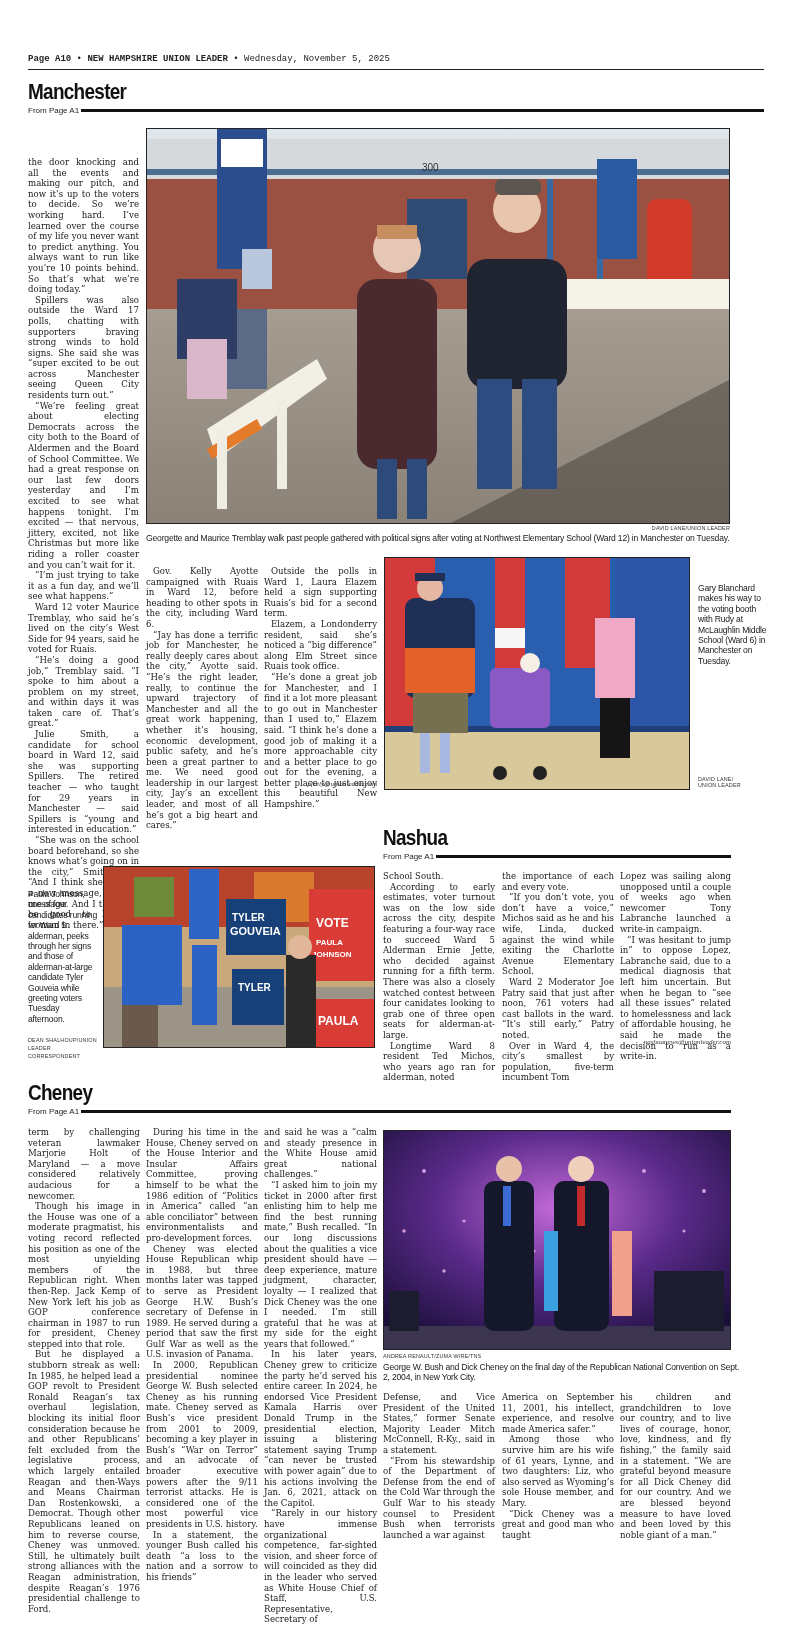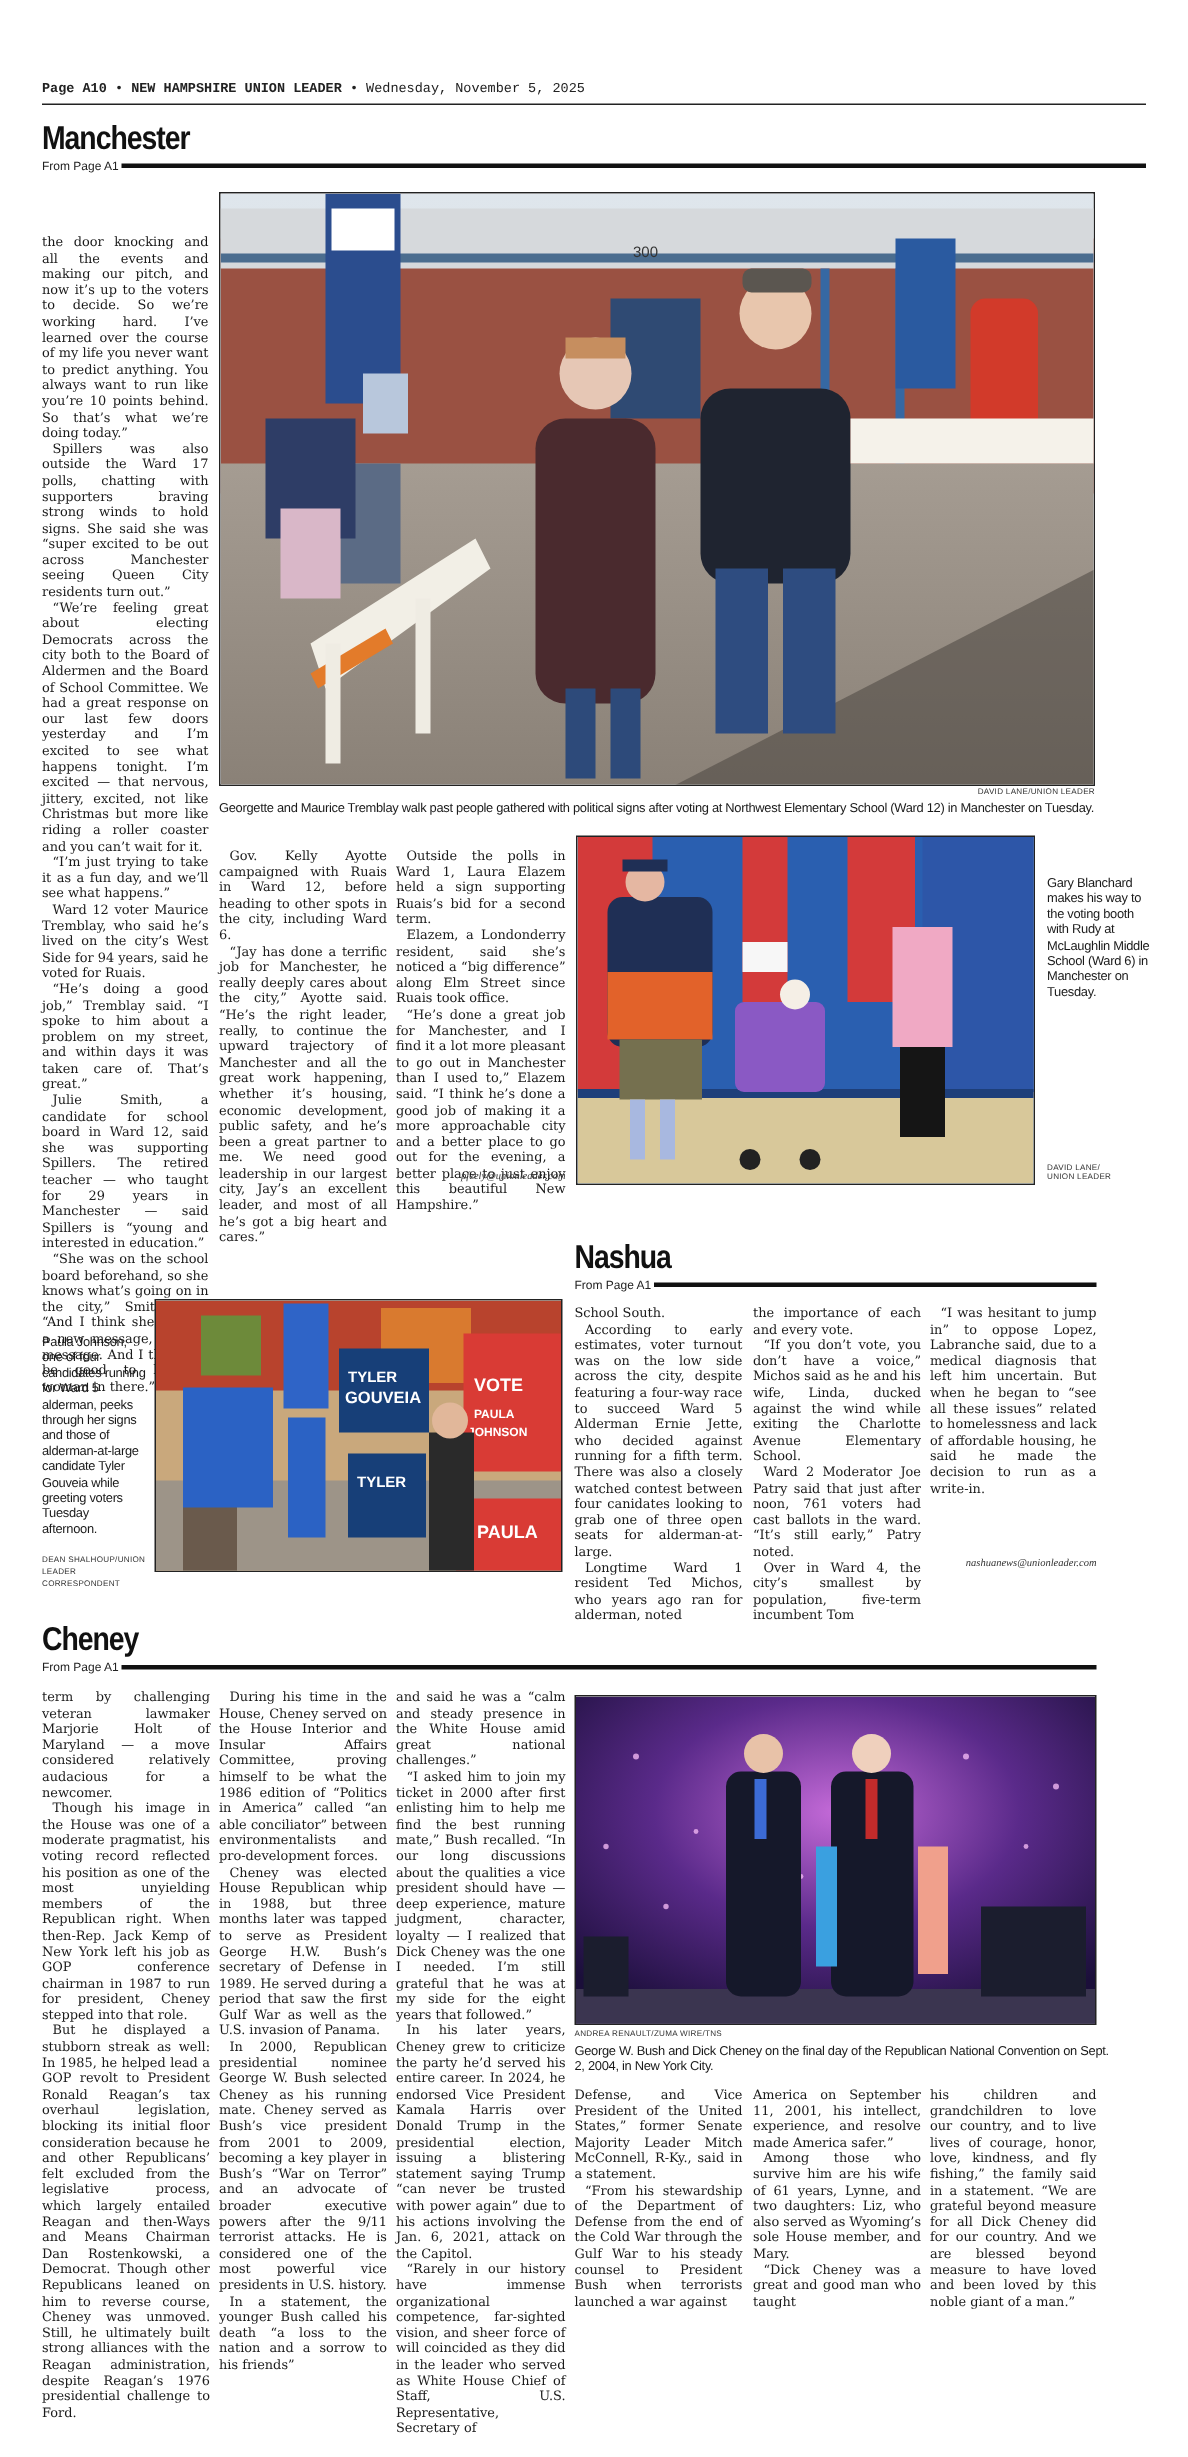--- a/index.html
+++ b/index.html
@@ -189,29 +189,30 @@
 
 <div class="abs sect-title" style="left:383px; top:826px;">Nashua</div>
 <div class="abs jump" style="left:383px; top:852px; width:348px;">
   <span>From Page A1</span>
     <span class="rule"></span>
 </div>
 
 <div class="abs col" style="left:383px; top:871px; width:112px;">
   <p class="first">School South.</p>
   <p>According to early estimates, voter turnout was on the low side across the city, despite featuring a four-way race to succeed Ward 5 Alderman Ernie Jette, who decided against running for a fifth term. There was also a closely watched contest between four canidates looking to grab one of three open seats for alderman-at-large.</p>
-  <p>Longtime Ward 1 resident Ted Michos, who years ago ran for alderman, noted</p>
+  <p>Longtime Ward 8 resident Ted Michos, who years ago ran for alderman, noted</p>
 </div>
 <div class="abs col" style="left:502px; top:871px; width:112px;">
   <p class="first">the importance of each and every vote.</p>
   <p>“If you don’t vote, you don’t have a voice,” Michos said as he and his wife, Linda, ducked against the wind while exiting the Charlotte Avenue Elementary School.</p>
   <p>Ward 2 Moderator Joe Patry said that just after noon, 761 voters had cast ballots in the ward. “It’s still early,” Patry noted.</p>
   <p>Over in Ward 4, the city’s smallest by population, five-term incumbent Tom</p>
 </div>
 <div class="abs col" style="left:620px; top:871px; width:111px;">
+  <p class="first">Lopez was sailing along unopposed until a couple of weeks ago when newcomer Tony Labranche launched a write-in campaign.</p>
   <p>“I was hesitant to jump in” to oppose Lopez, Labranche said, due to a medical diagnosis that left him uncertain. But when he began to “see all these issues” related to homelessness and lack of affordable housing, he said he made the decision to run as a write-in.</p>
 </div>
 <div class="abs sig" style="left:620px; top:1038px; width:111px;">nashuanews@unionleader.com</div>
 
 <div class="abs sect-title" style="left:28px; top:1081px;">Cheney</div>
 <div class="abs jump" style="left:28px; top:1107px; width:703px;">
   <span>From Page A1</span>
     <span class="rule"></span>
 </div>
 

